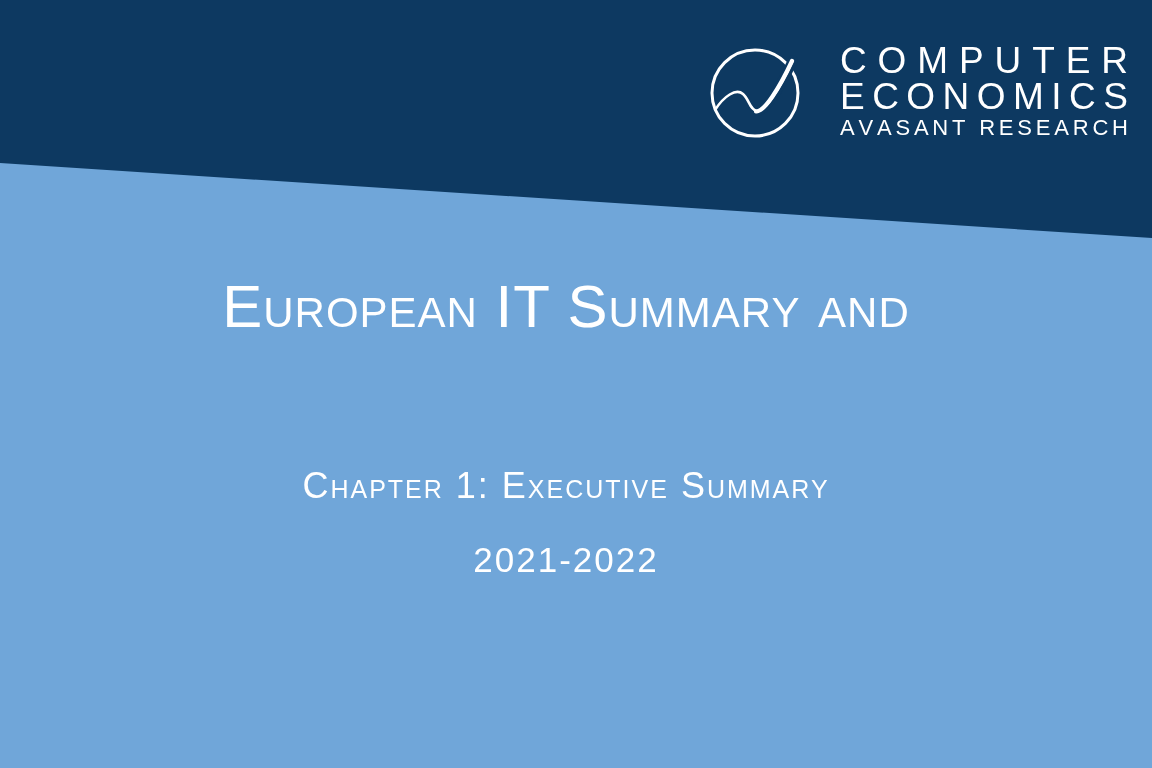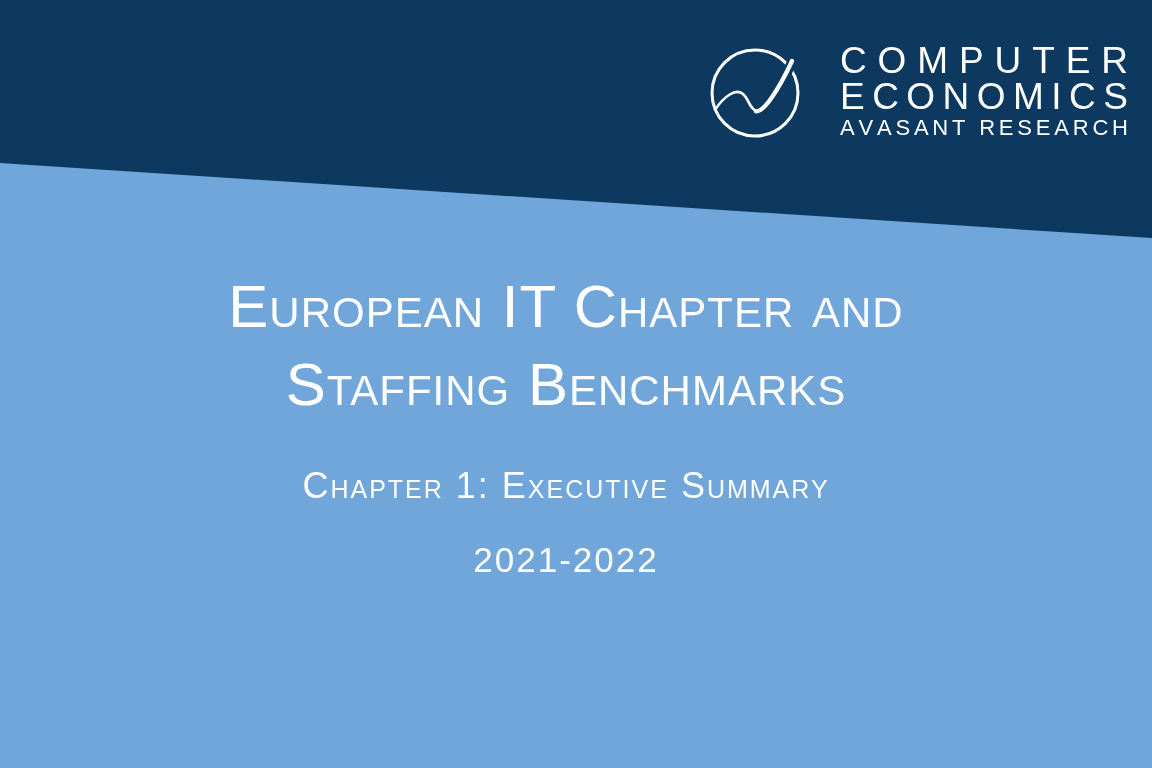--- a/index.html
+++ b/index.html
@@ -112,19 +112,18 @@
     <path d="M56 71.5 C 64 72, 79 49, 92 21" fill="none" stroke="#FFFFFF" stroke-width="4.2" stroke-linecap="round"></path>
   </svg>
   <div class="logo-text">
     <div class="logo-line lg"><span>C</span><span>O</span><span>M</span><span>P</span><span>U</span><span>T</span><span>E</span><span>R</span></div>
     <div class="logo-line lg"><span>E</span><span>C</span><span>O</span><span>N</span><span>O</span><span>M</span><span>I</span><span>C</span><span>S</span></div>
     <div class="logo-line sm"><span>A</span><span>V</span><span>A</span><span>S</span><span>A</span><span>N</span><span>T</span><span> </span><span>R</span><span>E</span><span>S</span><span>E</span><span>A</span><span>R</span><span>C</span><span>H</span></div>
   </div>
 </div>
 
 <h1 class="report-title">
-  <span>European IT Chapter and</span><br>
-  <span>Staffing Benchmarks</span>
+  <span>European IT Summary and</span><br>
 </h1>
 
 <div class="chapter-subtitle">Chapter 1: Executive Summary</div>
 
 <div class="edition-years">2021-2022</div>
 
 </body></html>

